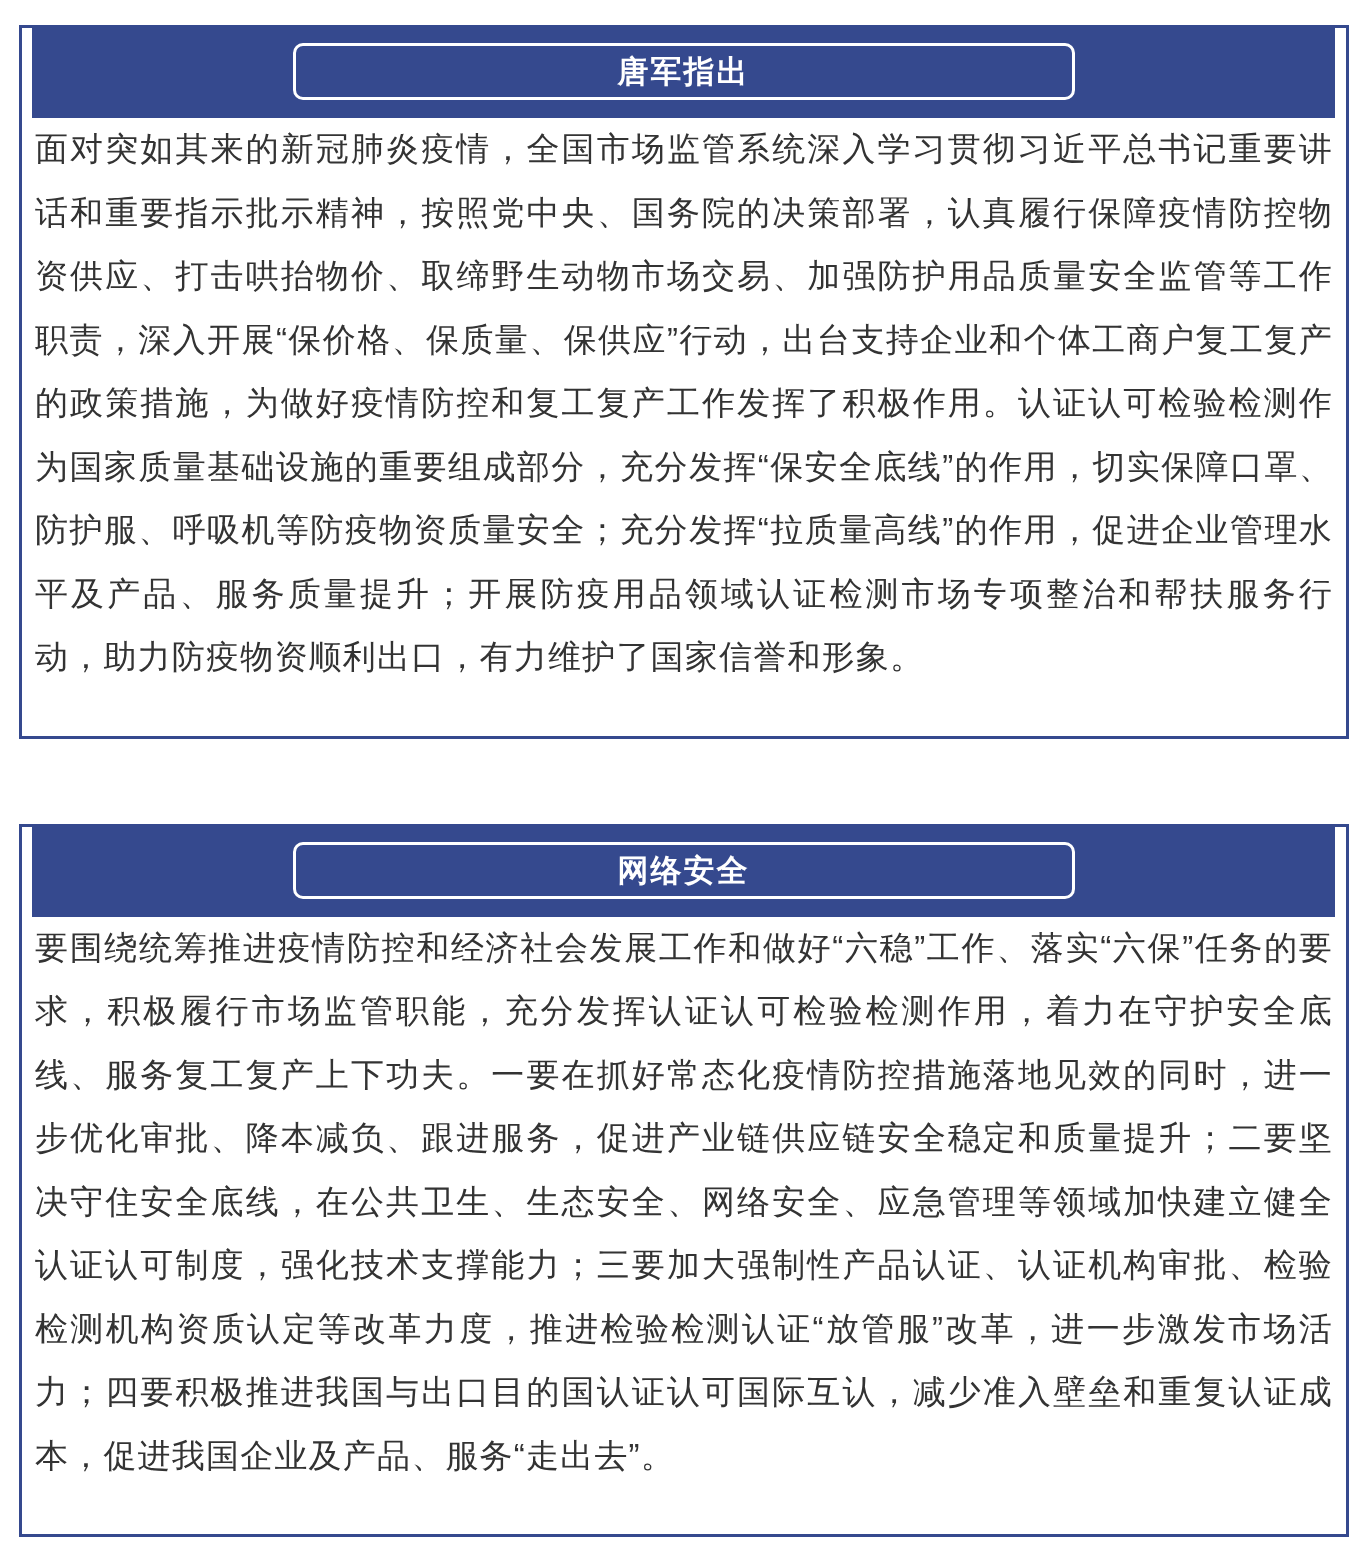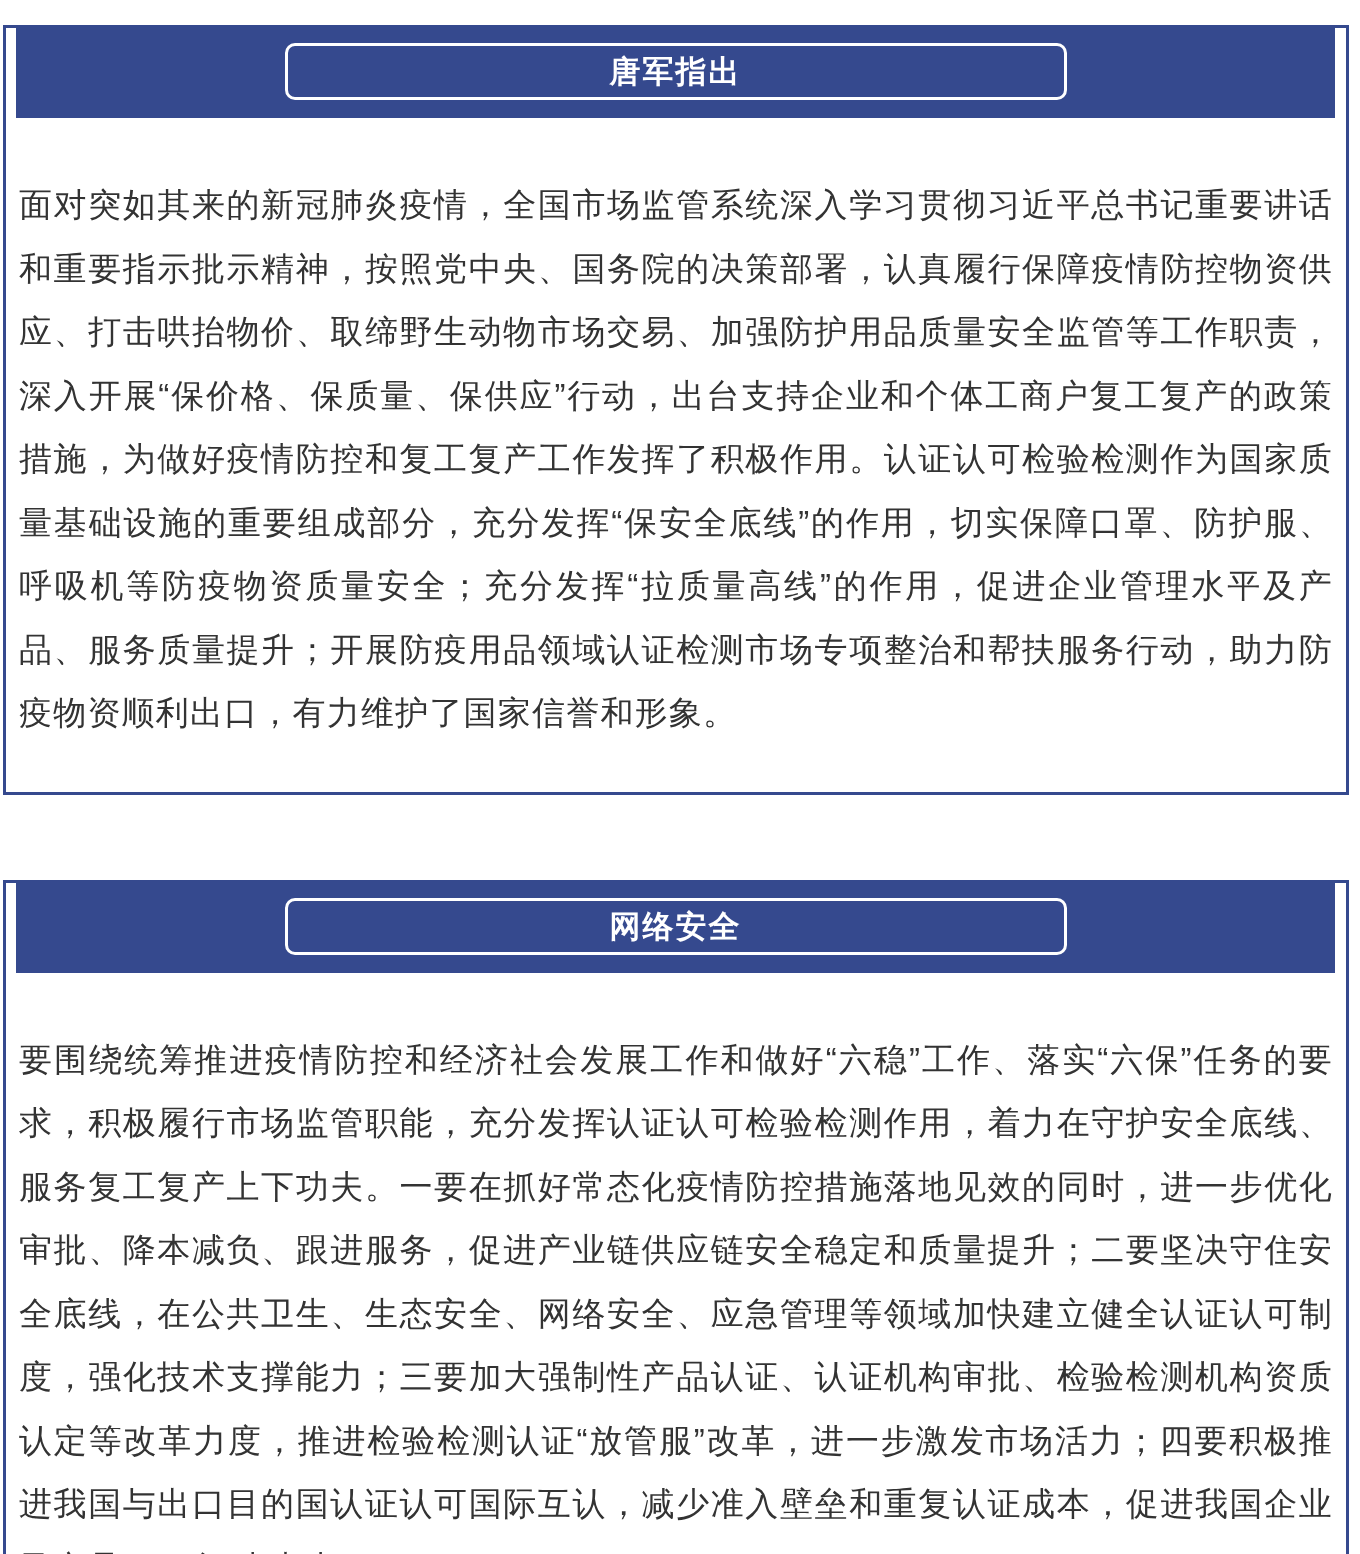--- a/index.html
+++ b/index.html
@@ -9,21 +9,21 @@
   html,body{margin:0;padding:0;}
   body{
     width:1360px;
     height:1554px;
     background:#ffffff;
     font-family:"Liberation Sans", sans-serif;
     overflow:hidden;
   }
   .section{
     position:relative;
-    margin-left:3px;
+    margin-left:19px;
     margin-right:11px;
   }
   .section-1{margin-top:25px;}
   .section-2{margin-top:85px;}
   .header-band{
     position:absolute;
     top:0;
     left:13px;
     right:14px;
     height:93px;
@@ -50,21 +50,21 @@
     letter-spacing:2px;
     line-height:1;
   }
   .content-box{
     position:relative;
     z-index:1;
     box-sizing:border-box;
     margin-top:19px;
     border:3px solid var(--blue);
     min-height:698px;
-    padding:112px 13px 14px 13px;
+    padding:56px 13px 14px 13px;
   }
   .body-text{
     color:var(--text);
     font-size:33px;
     line-height:63.5px;
     letter-spacing:1.2px;
     text-align:justify;
     word-break:break-all;
   }
 </style>

